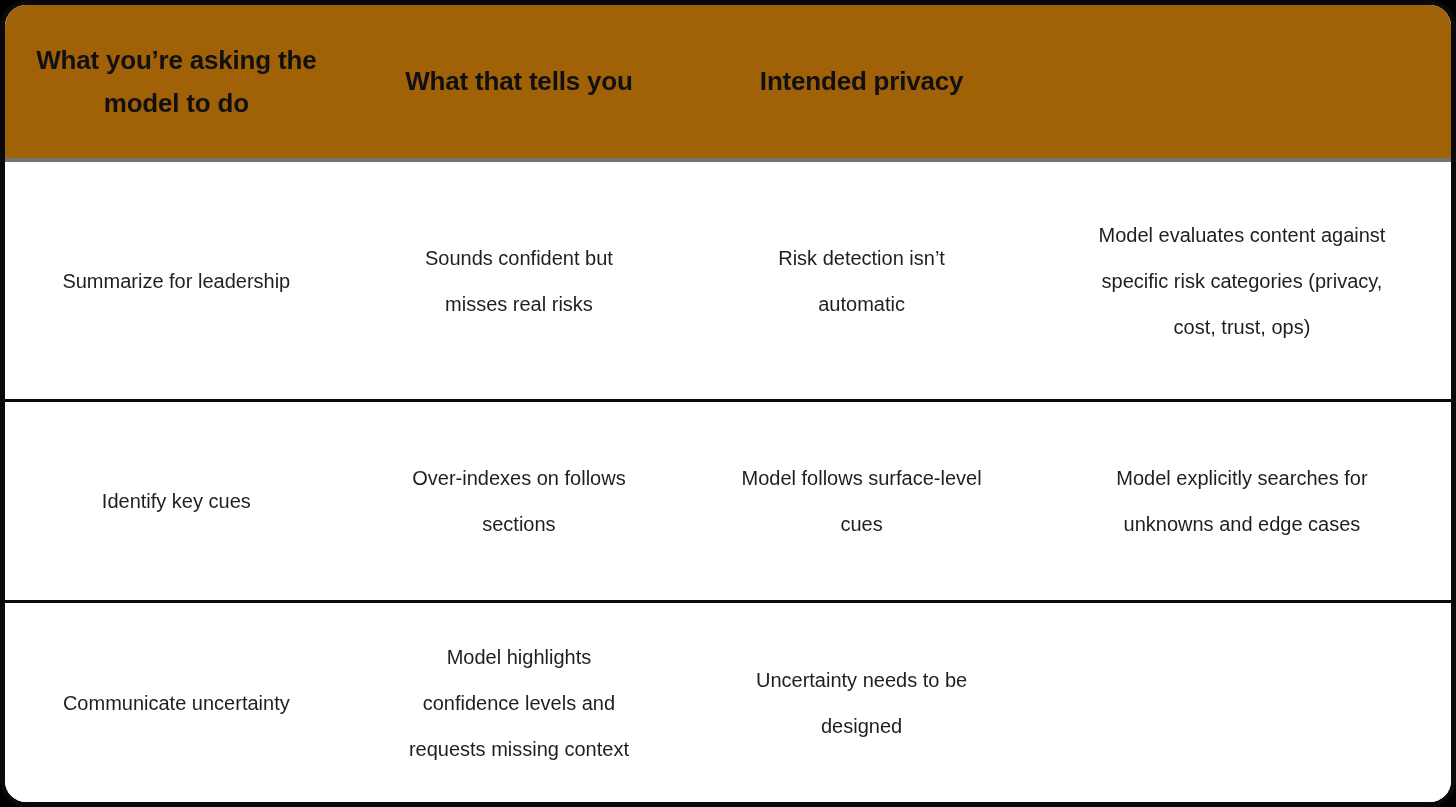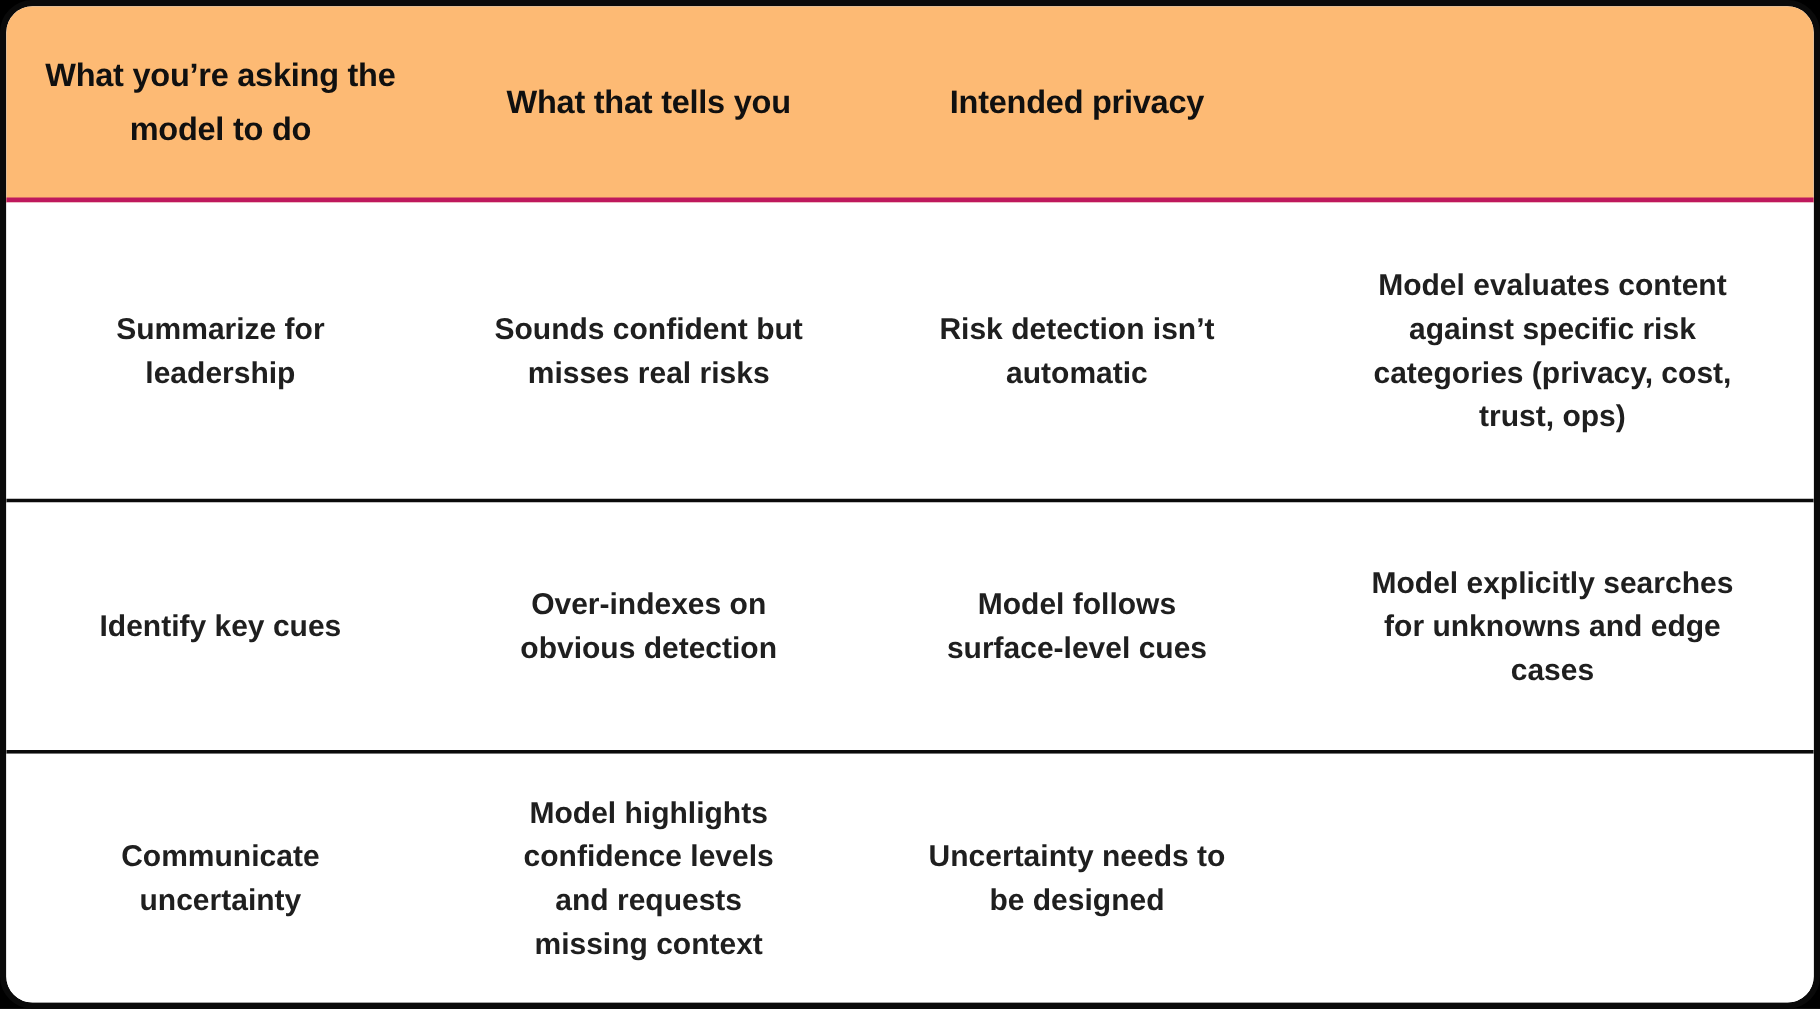--- a/index.html
+++ b/index.html
@@ -16,22 +16,22 @@
     background: #ffffff;
     border: 5px solid #0a0a0a;
     border-radius: 26px;
     overflow: hidden;
     display: grid;
     grid-template-rows: 157px 240px 201px auto;
   }
   .thead {
     display: grid;
     grid-template-columns: 345fr 345fr 345fr 421fr;
-    background: #fdba74;
-    border-bottom: 4px solid #be185d;
+    background: #a16207;
+    border-bottom: 4px solid #737373;
   }
   .trow {
     display: grid;
     grid-template-columns: 345fr 345fr 345fr 421fr;
     background: #ffffff;
     border-bottom: 3px solid #0a0a0a;
   }
   .trow:last-child { border-bottom: none; }
   .th, .td {
     display: flex;
@@ -41,23 +41,23 @@
   }
   .th {
     font-weight: bold;
     font-size: 26px;
     line-height: 43px;
     color: #101010;
     padding: 0 28px;
     letter-spacing: -0.2px;
   }
   .td {
-    font-weight: bold;
-    font-size: 24px;
-    line-height: 35px;
+    font-weight: normal;
+    font-size: 20px;
+    line-height: 46px;
     color: #1f1f1f;
     padding: 0 48px;
   }
   .td.col4 { padding: 0 55px; }
 </style>
 </head>
 <body>
 
 <div class="table-card">
 
@@ -69,21 +69,21 @@
 
   <div class="trow">
     <div class="td col1">Summarize for leadership</div>
     <div class="td col2">Sounds confident but misses real risks</div>
     <div class="td col3">Risk detection isn’t automatic</div>
     <div class="td col4">Model evaluates content against specific risk categories (privacy, cost, trust, ops)</div>
   </div>
 
   <div class="trow">
     <div class="td col1">Identify key cues</div>
-    <div class="td col2">Over-indexes on obvious detection</div>
+    <div class="td col2">Over-indexes on follows sections</div>
     <div class="td col3">Model follows surface-level cues</div>
     <div class="td col4">Model explicitly searches for unknowns and edge cases</div>
   </div>
 
   <div class="trow">
     <div class="td col1">Communicate uncertainty</div>
     <div class="td col4">Model highlights confidence levels and requests missing context</div>
     <div class="td col3">Uncertainty needs to be designed</div>
   </div>
 

